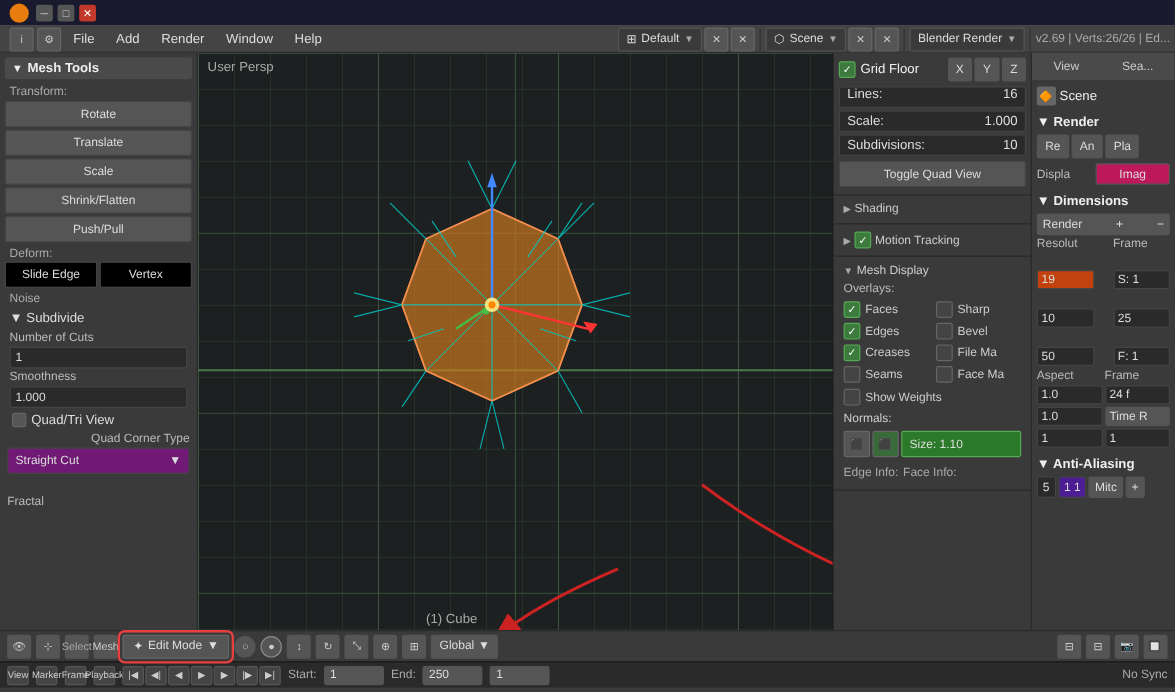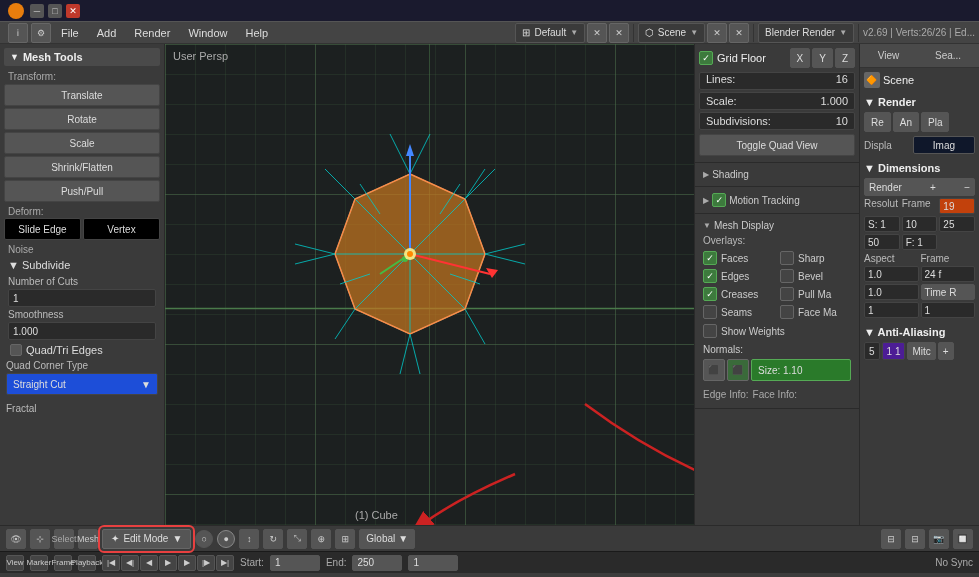--- a/index.html
+++ b/index.html
@@ -59,21 +59,21 @@
     .panel-btn-row { display: flex; gap: 2px; margin-bottom: 2px; }
     .panel-btn-half { flex: 1; height: 22px; background: #000000; border: 1px solid #444; border-radius: 2px; color: #ddd; cursor: pointer; font-size: 10px; text-align: center; display: flex; align-items: center; justify-content: center; }
 
     .deform-label { color: #aaa; font-size: 10px; padding: 2px 4px 1px 4px; }
     .subdivide-header { background: #3a3a3a; padding: 2px 4px; font-size: 11px; color: #ddd; display: flex; align-items: center; gap: 3px; cursor: pointer; }
     .field-row { display: flex; align-items: center; gap: 4px; margin-bottom: 2px; padding: 0 2px; }
     .field-label { color: #bbb; font-size: 10px; min-width: 60px; }
     .field-input { flex: 1; height: 18px; background: #2a2a2a; border: 1px solid #444; border-radius: 2px; color: #ddd; padding: 0 4px; font-size: 10px; display: flex; align-items: center; }
     .checkbox-row { display: flex; align-items: center; gap: 4px; padding: 2px 4px; }
     .checkbox { width: 12px; height: 12px; background: #555; border: 1px solid #666; border-radius: 2px; display: flex; align-items: center; justify-content: center; cursor: pointer; }
-    .dropdown-full { width: 100%; height: 22px; background: #1d4ed8; border: 1px solid #444; border-radius: 2px; color: #ddd; padding: 0 6px; font-size: 10px; display: flex; align-items: center; justify-content: space-between; cursor: pointer; margin-bottom: 6px; }
+    .dropdown-full { width: 100%; height: 22px; background: #701a75; border: 1px solid #444; border-radius: 2px; color: #ddd; padding: 0 6px; font-size: 10px; display: flex; align-items: center; justify-content: space-between; cursor: pointer; margin-bottom: 16px; }
 
     
     .viewport {
       flex: 1; background: #1a1a1a; position: relative; overflow: hidden;
     }
     .viewport-label {
       position: absolute; top: 6px; left: 8px; color: #aaa; font-size: 11px; z-index: 2;
     }
 
     
@@ -198,22 +198,22 @@
 
   <div class="left-panel">
     <div class="panel-section">
       <div class="section-header">
         <span class="section-arrow">▼</span>
         <span>Mesh Tools</span>
       </div>
 
       <div class="subsection-label">Transform:</div>
 
+      <div class="panel-btn">Rotate</div>
       <div class="panel-btn">Translate</div>
-      <div class="panel-btn">Rotate</div>
       <div class="panel-btn">Scale</div>
       <div class="panel-btn">Shrink/Flatten</div>
       <div class="panel-btn">Push/Pull</div>
 
       <div class="deform-label">Deform:</div>
       <div class="panel-btn-row">
         <div class="panel-btn-half">Slide Edge</div>
         <div class="panel-btn-half">Vertex</div>
       </div>
 
@@ -237,24 +237,24 @@
           <span class="field-label">Smoothness</span>
         </div>
         <div class="field-row">
           <div class="field-input">
             <span>1.000</span>
           </div>
         </div>
 
         <div class="checkbox-row">
           <div class="checkbox"></div>
-          <span>Quad/Tri Edges</span>
-        </div>
-
-        <div style="padding: 2px 0; color: #bbb; font-size: 10px;">Quad Corner Type</div>
+          <span>Quad/Tri View</span>
+        </div>
+
+        <div style="padding: 2px 0; color: #bbb; font-size: 10px; text-align: right;">Quad Corner Type</div>
         <div class="dropdown-full">
           <span>Straight Cut</span>
           <span>▼</span>
         </div>
 
         <div style="padding: 2px 0; color: #bbb; font-size: 10px;">Fractal</div>
       </div>
     </div>
   </div>
 
@@ -422,21 +422,21 @@
         <div class="overlay-row">
           <div class="overlay-check-off"></div>
           <span class="overlay-label">Bevel</span>
         </div>
         <div class="overlay-row">
           <div class="overlay-check">✓</div>
           <span class="overlay-label">Creases</span>
         </div>
         <div class="overlay-row">
           <div class="overlay-check-off"></div>
-          <span class="overlay-label">Pull Ma</span>
+          <span class="overlay-label">File Ma</span>
         </div>
         <div class="overlay-row">
           <div class="overlay-check-off"></div>
           <span class="overlay-label">Seams</span>
         </div>
         <div class="overlay-row">
           <div class="overlay-check-off"></div>
           <span class="overlay-label">Face Ma</span>
         </div>
       </div>
@@ -482,39 +482,39 @@
       <div class="fr-section-hdr">
         <span>▼ Render</span>
       </div>
       <div style="display:flex;gap:2px;margin-bottom:4px;">
         <div class="small-btn">Re</div>
         <div class="small-btn">An</div>
         <div class="small-btn">Pla</div>
       </div>
       <div style="display:flex;align-items:center;gap:21px;">
         <span style="color:#bbb;font-size:10px;">Displa</span>
-        <div style="flex:1;height:18px;background:#0f172a;border:1px solid #555;border-radius:2px;display:flex;align-items:center;justify-content:center;cursor:pointer;font-size:10px;color:#ddd;">
+        <div style="flex:1;height:18px;background:#be185d;border:1px solid #555;border-radius:2px;display:flex;align-items:center;justify-content:center;cursor:pointer;font-size:10px;color:#ddd;">
           <span>Imag</span>
         </div>
       </div>
     </div>
 
     <div class="fr-section">
       <div class="fr-section-hdr">
         <span>▼ Dimensions</span>
       </div>
       <div style="display:flex;align-items:center;gap:3px;margin-bottom:2px;">
         <div style="flex:1;height:18px;background:#555;border:1px solid #555;border-radius:2px;display:flex;align-items:center;justify-content:space-between;padding:0 4px;cursor:pointer;font-size:10px;color:#ddd;">
           <span>Render</span>
           <span>+</span>
           <span>−</span>
         </div>
       </div>
 
-      <div style="display:grid;grid-template-columns:1fr 1fr 1fr;gap:2px;font-size:10px;">
+      <div style="display:grid;grid-template-columns:1fr 1fr;gap:16px;font-size:10px;">
         <div style="color:#bbb;">Resolut</div>
         <div style="color:#bbb;">Frame</div>
         <div style="display:flex;gap:2px;">
           <div style="flex:1;height:16px;background:#c2410c;border:1px solid #444;border-radius:2px;color:#ddd;padding:0 3px;display:flex;align-items:center;font-size:10px;">19</div>
         </div>
         <div style="height:16px;background:#2a2a2a;border:1px solid #444;border-radius:2px;color:#ddd;padding:0 3px;display:flex;align-items:center;font-size:10px;">S: 1</div>
         <div style="height:16px;background:#2a2a2a;border:1px solid #444;border-radius:2px;color:#ddd;padding:0 3px;display:flex;align-items:center;font-size:10px;">10</div>
         <div style="height:16px;background:#2a2a2a;border:1px solid #444;border-radius:2px;color:#ddd;padding:0 3px;display:flex;align-items:center;font-size:10px;">25</div>
         <div style="height:16px;background:#2a2a2a;border:1px solid #444;border-radius:2px;color:#ddd;padding:0 3px;display:flex;align-items:center;font-size:10px;">50</div>
         <div style="height:16px;background:#2a2a2a;border:1px solid #444;border-radius:2px;color:#ddd;padding:0 3px;display:flex;align-items:center;font-size:10px;">F: 1</div>

